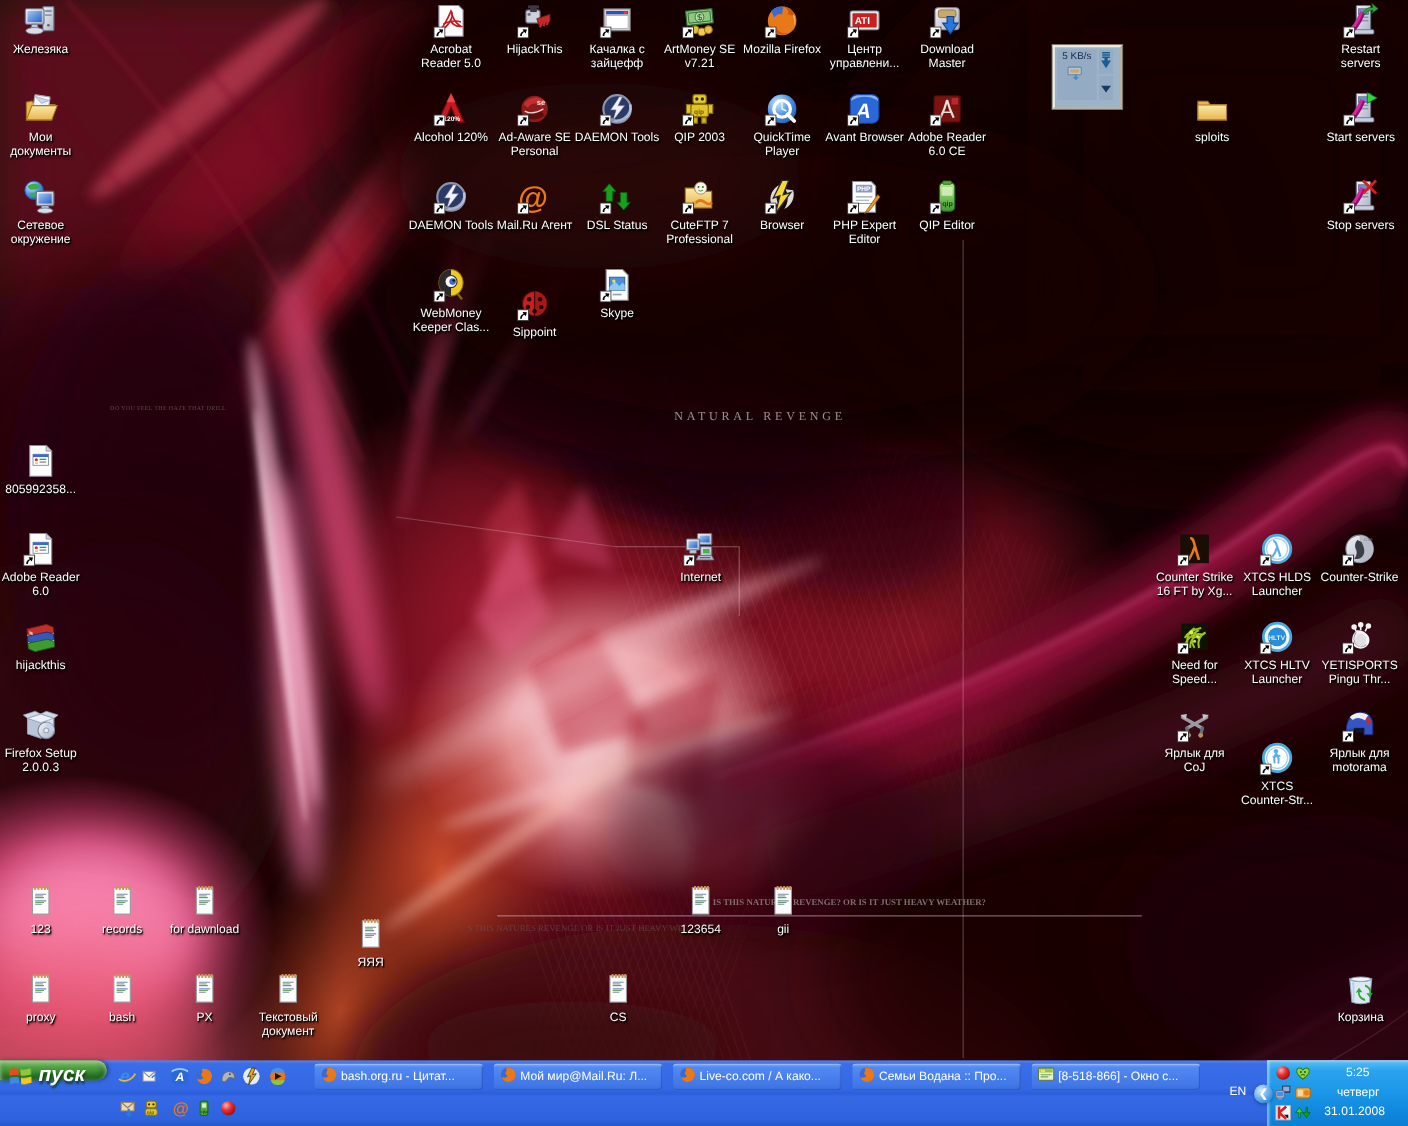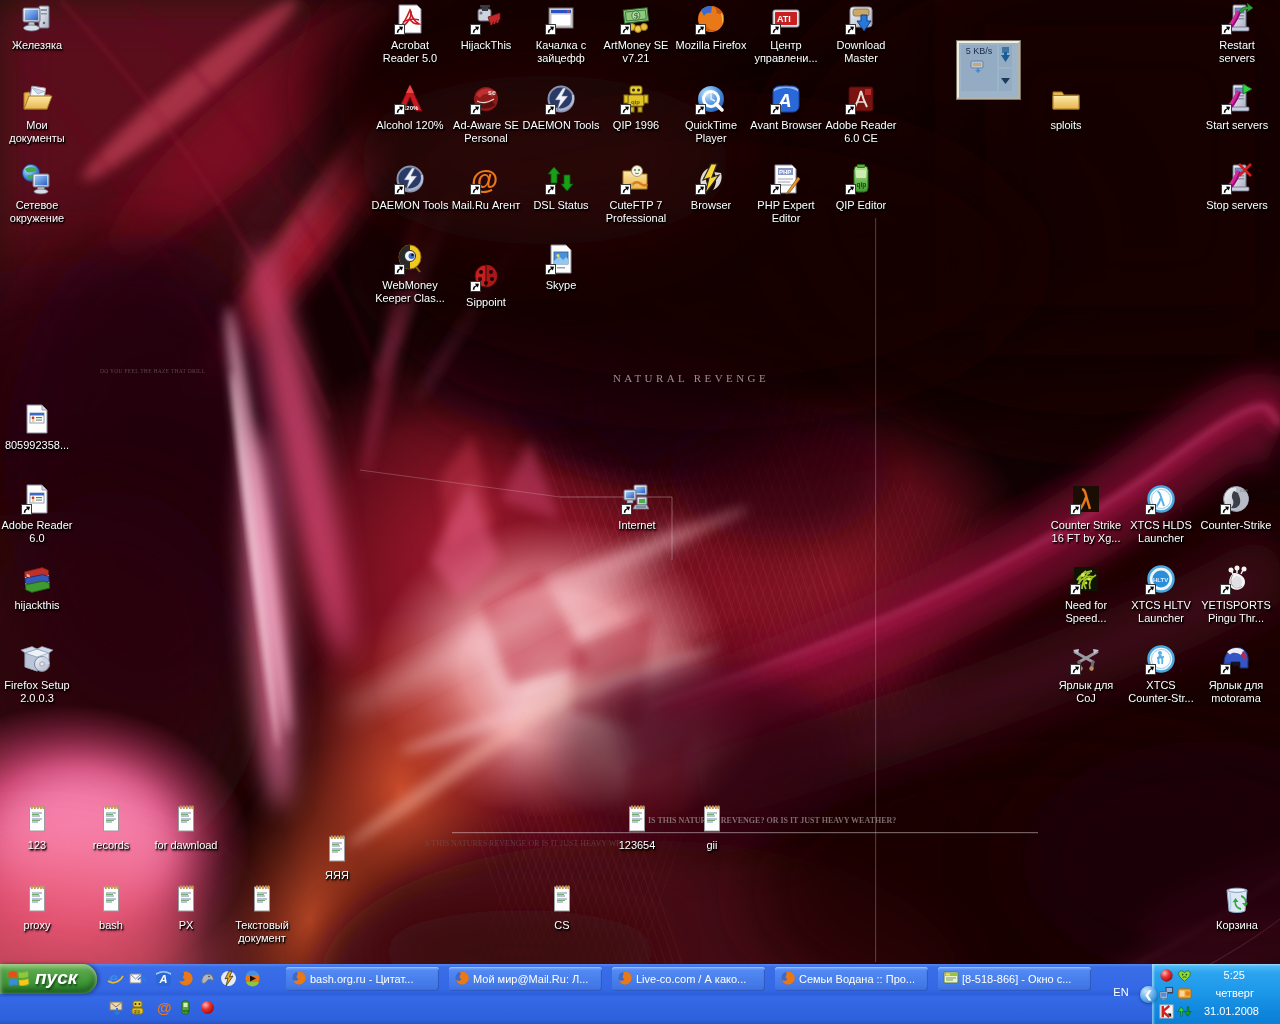--- a/index.html
+++ b/index.html
@@ -3,37 +3,37 @@
 <style>
 html,body{margin:0;padding:0;width:1280px;height:1024px;overflow:hidden;background:#160305;
 font-family:"Liberation Sans",sans-serif;}
 #wall{position:absolute;top:0;left:0;z-index:0}
 .di{position:absolute;width:90px;text-align:center;color:#fff;font-size:11px;line-height:13px;z-index:2}
 .di .ic{width:32px;height:32px;margin:0 auto;position:relative}
 .di .ic svg{position:absolute;top:0;left:0}
 .di .lbl{margin-top:4px;text-shadow:1px 1px 1px #000,1px 2px 2px #000}
 #tb{position:absolute;left:0;top:964px;width:1280px;height:60px;z-index:10;
 background:linear-gradient(180deg,#5486ef 0,#3a6ee8 3px,#3467e4 26px,#2c5fd8 30px,#3569e6 33px,#2e61dc 55px,#2456c8 60px)}
-#start{position:absolute;left:0;top:0;width:97px;height:30px;border-radius:0 15px 15px 0;
+#start{position:absolute;left:0;top:0;width:97px;height:18px;border-radius:0 15px 15px 0;
 background:linear-gradient(180deg,#7dbb64 0,#5ca94d 18%,#469c3c 50%,#389134 80%,#2f8030 100%);
 box-shadow:inset 0 2px 5px #b8dfa0,inset 0 -5px 7px #1e5c20,inset -3px 0 5px #2a6e2a,2px 0 4px rgba(0,0,30,.4)}
 #start .txt{position:absolute;left:35px;top:3px;font-size:19px;font-weight:bold;font-style:italic;color:#fff;
 text-shadow:1px 2px 2px rgba(10,50,10,.75)}
 .ql{position:absolute;width:17px;height:17px}
 .tbtn{position:absolute;top:3px;height:24px;width:153px;border-radius:3px;
 background:linear-gradient(180deg,#85aef7 0,#5389f2 14%,#4379e8 75%,#3d70de 100%);
 box-shadow:inset 0 1px 0 #9abdf8,inset -1px -1px 1px #2e58c0;
 color:#fff;font-size:11px;line-height:24px;white-space:nowrap;overflow:hidden}
 .tbtn .ti{display:inline-block;width:16px;height:16px;vertical-align:-3px;margin:0 3px 0 5px}
 #tray{position:absolute;right:0;top:0;width:128px;height:60px;
 background:linear-gradient(180deg,#57c1f7 0,#2ba3ef 15%,#1b96e8 50%,#0f86dc 80%,#0a7ed4 100%);
 box-shadow:inset 2px 1px 2px rgba(255,255,255,.45)}
 .trtxt{position:absolute;color:#fff;font-size:11px;width:70px;text-align:right;right:22px}
 .tri{position:absolute;width:16px;height:16px}
-#en{position:absolute;color:#fff;font-size:11px;top:22px;right:147px;width:24px;text-align:center}
+#en{position:absolute;color:#fff;font-size:11px;top:22px;right:147px;width:24px;text-align:right}
 #chev{position:absolute;top:986px;left:1140px;width:17px;height:17px;border-radius:50%;z-index:11;
 background:radial-gradient(circle at 35% 30%,#cfe7fb,#6cb2ee 45%,#2f86d4 80%,#1a6cbf);
 color:#fff;font-weight:bold;font-size:10px;text-align:center;line-height:17px;
 box-shadow:0 1px 3px rgba(0,30,80,.5)}
 #netw{position:absolute;left:957px;top:41px;width:59px;height:54px;z-index:2;
 background:#9db3c8;border:2px solid;border-color:#efece2 #b8b2a2 #b8b2a2 #efece2;box-shadow:0 0 0 1px #7a7466}
 </style></head><body>
 
 <svg id="wall" width="1280" height="1024" viewBox="0 0 1280 1024">
     <defs>
@@ -965,21 +965,21 @@
   </div>
 <div class="di" style="left:591px;top:83px">
     <div class="ic">
       <svg width="32" height="32">
         <use href="#s_qip"></use>
       </svg>
       <svg width="11" height="11" style="top:auto;bottom:0;left:0">
         <use href="#s_arrow"></use>
       </svg>
     </div>
-    <div class="lbl">QIP 1996</div>
+    <div class="lbl">QIP 2003</div>
   </div>
 <div class="di" style="left:666px;top:83px">
     <div class="ic">
       <svg width="32" height="32">
         <use href="#s_qt"></use>
       </svg>
       <svg width="11" height="11" style="top:auto;bottom:0;left:0">
         <use href="#s_arrow"></use>
       </svg>
     </div>
@@ -1145,21 +1145,21 @@
     <div class="lbl">gii</div>
   </div>
 <div class="di" style="left:517px;top:883px">
     <div class="ic">
       <svg width="32" height="32">
         <use href="#s_note"></use>
       </svg>
     </div>
     <div class="lbl">CS</div>
   </div>
-<div class="di" style="left:1021px;top:83px">
+<div class="di" style="left:1057px;top:83px">
     <div class="ic">
       <svg width="32" height="32">
         <use href="#s_folder"></use>
       </svg>
     </div>
     <div class="lbl">sploits</div>
   </div>
 <div class="di" style="left:1192px;top:3px">
     <div class="ic">
       <svg width="32" height="32">
@@ -1263,21 +1263,21 @@
     <div class="ic">
       <svg width="32" height="32">
         <use href="#s_coj"></use>
       </svg>
       <svg width="11" height="11" style="top:auto;bottom:0;left:0">
         <use href="#s_arrow"></use>
       </svg>
     </div>
     <div class="lbl">Ярлык для<br>CoJ</div>
   </div>
-<div class="di" style="left:1116px;top:643px">
+<div class="di" style="left:1116px;top:673px">
     <div class="ic">
       <svg width="32" height="32">
         <use href="#s_xcs"></use>
       </svg>
       <svg width="11" height="11" style="top:auto;bottom:0;left:0">
         <use href="#s_arrow"></use>
       </svg>
     </div>
     <div class="lbl">XTCS<br>Counter-Str...</div>
   </div>

